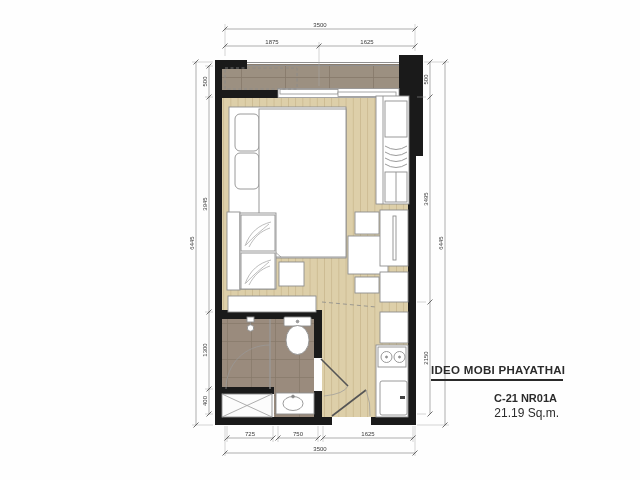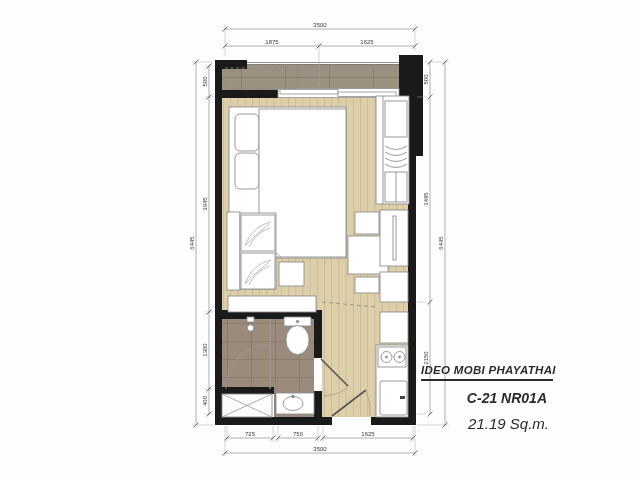--- a/index.html
+++ b/index.html
@@ -3,29 +3,29 @@
 <meta charset="utf-8">
 <style>
   html,body{margin:0;padding:0;background:#fff;}
   .canvas{
     position:relative;width:640px;height:480px;background:#fefefe;
     font-family:"Liberation Sans",sans-serif;overflow:hidden;
   }
   svg text{font-family:"Liberation Sans",sans-serif;}
   .dim-label{font-size:6px;fill:#3a3a3a;}
   .title-block{
-    position:absolute;top:364px;right:87px;width:132px;text-align:right;color:#2b2b2b;font-style:italic;
+    position:absolute;top:364px;right:77px;width:132px;text-align:right;color:#2b2b2b;
   }
   .title-block .project{
     font-size:11.5px;font-weight:bold;letter-spacing:.3px;white-space:nowrap;
     border-bottom:2px solid #2a2a2a;padding-bottom:3px;margin-bottom:11px;
   }
-  .title-block .unit-code{font-size:14px;font-weight:bold;padding-right:6px;line-height:13px;padding-left:45px;}
+  .title-block .unit-code{font-size:11px;font-weight:bold;padding-right:6px;line-height:13px;padding-left:45px;}
   .title-block .unit-type{font-size:11px;font-weight:bold;padding-right:6px;line-height:13px;}
-  .title-block .unit-area{font-size:15px;font-weight:normal;padding-right:4px;line-height:14px;margin-top:12px;}
+  .title-block .unit-area{font-size:12px;font-weight:normal;padding-right:4px;line-height:14px;margin-top:1px;}
 </style>
 </head>
 <body>
 
 <div class="canvas">
 
   <svg width="640" height="480" viewBox="0 0 640 480">
     <defs>
       <pattern id="wood" width="7.2" height="60" patternUnits="userSpaceOnUse">
         <rect width="7.2" height="60" fill="#ddcfa9"></rect>

